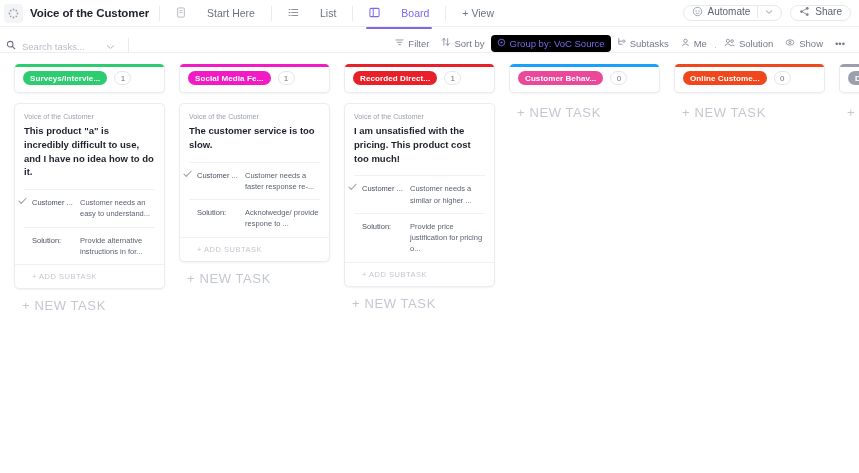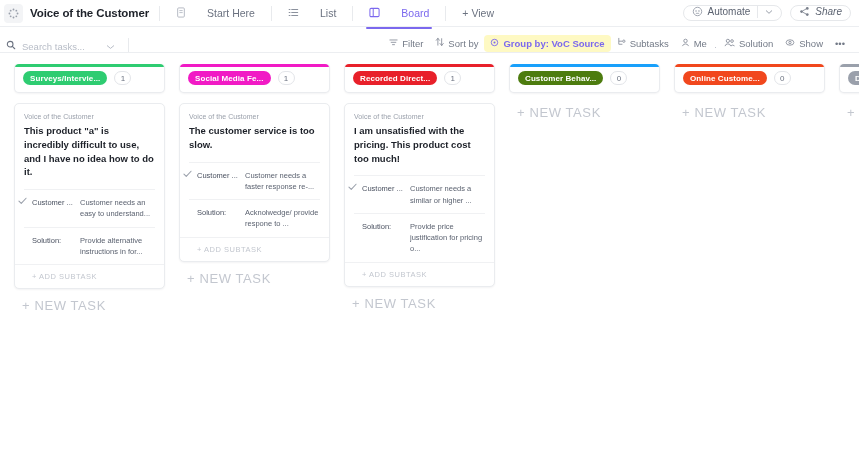--- a/index.html
+++ b/index.html
@@ -65,21 +65,21 @@
     gap: 5px;
     height: 16px;
     padding: 0 8px;
     border: 1px solid #e6e8eb;
     border-radius: 11px;
     font-size: 10px;
     color: #5b6270;
     white-space: nowrap;
   }
   .pill .divider { width: 1px; height: 12px; background: #e6e8eb; margin: 0 2px; }
-  .pill.share { margin-left: 8px; font-style: italic; }
+  .pill.share { margin-left: 8px; }
 
   
   .toolbar {
     height: 26px;
     display: flex;
     align-items: flex-end;
     border-bottom: 1px solid #eceef1;
     padding: 0 8px 0 6px;
     font-size: 9.5px;
     color: #737a87;
@@ -102,21 +102,21 @@
   .search-input::placeholder { color: #b8bdc7; }
   .tb-sep { width: 1px; height: 14px; background: #e8eaed; margin-left: 4px; }
   .tb-item {
     display: flex; align-items: center;
     gap: 4px;
     padding: 3px 6px;
     border-radius: 4px;
     white-space: nowrap;
     color: #737a87;
   }
-  .tb-item.hl { background: #fef9c3; color: #7b68ee; font-weight: bold; }
+  .tb-item.hl { background: #000000; color: #7b68ee; }
   .tb-dot { color: #b8bdc7; font-size: 9px; padding: 0 1px; }
 
   
   .board {
     position: relative;
     height: 419px;
     overflow: hidden;
     padding: 10px 0 0 14px;
     display: flex;
     gap: 14px;
@@ -526,21 +526,21 @@
             <div class="st-label">Solution:</div>
             <div class="st-value">Provide price justification for pricing o...</div>
           </div>
           <div class="add-subtask">+ ADD SUBTASK</div>
         </div>
         <div class="new-task">+ NEW TASK</div>
       </div>
     </div>
     <div class="column">
       <div class="col-head" style="--bar: #18a0fb; border-top-color: transparent;">
-        <span class="col-tag" style="background: #4d7c0f;">Customer Behav...</span>
+        <span class="col-tag" style="background: #ec4899;">Customer Behav...</span>
         <span class="col-count">0</span>
         <span style="position: absolute; left: 0px; right: 0px; top: 0px; height: 2.5px; background: rgb(24, 160, 251);"></span>
       </div>
       <div class="col-body">
         <div class="new-task empty">+ NEW TASK</div>
       </div>
     </div>
     <div class="column">
       <div class="col-head" style="--bar: #f1471d; border-top-color: transparent;">
         <span class="col-tag" style="background: rgb(241, 71, 29);">Online Custome...</span>

